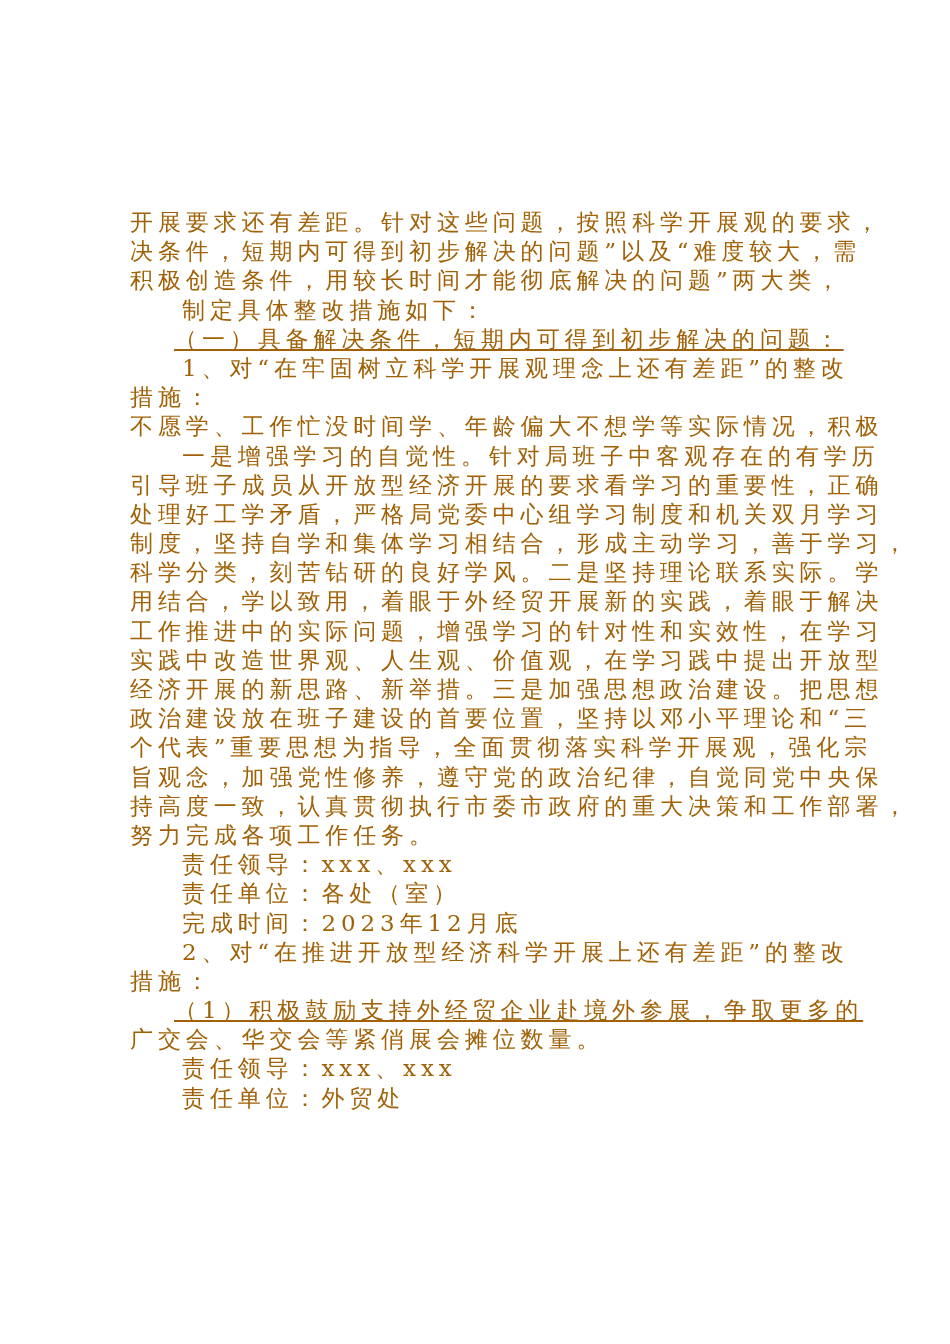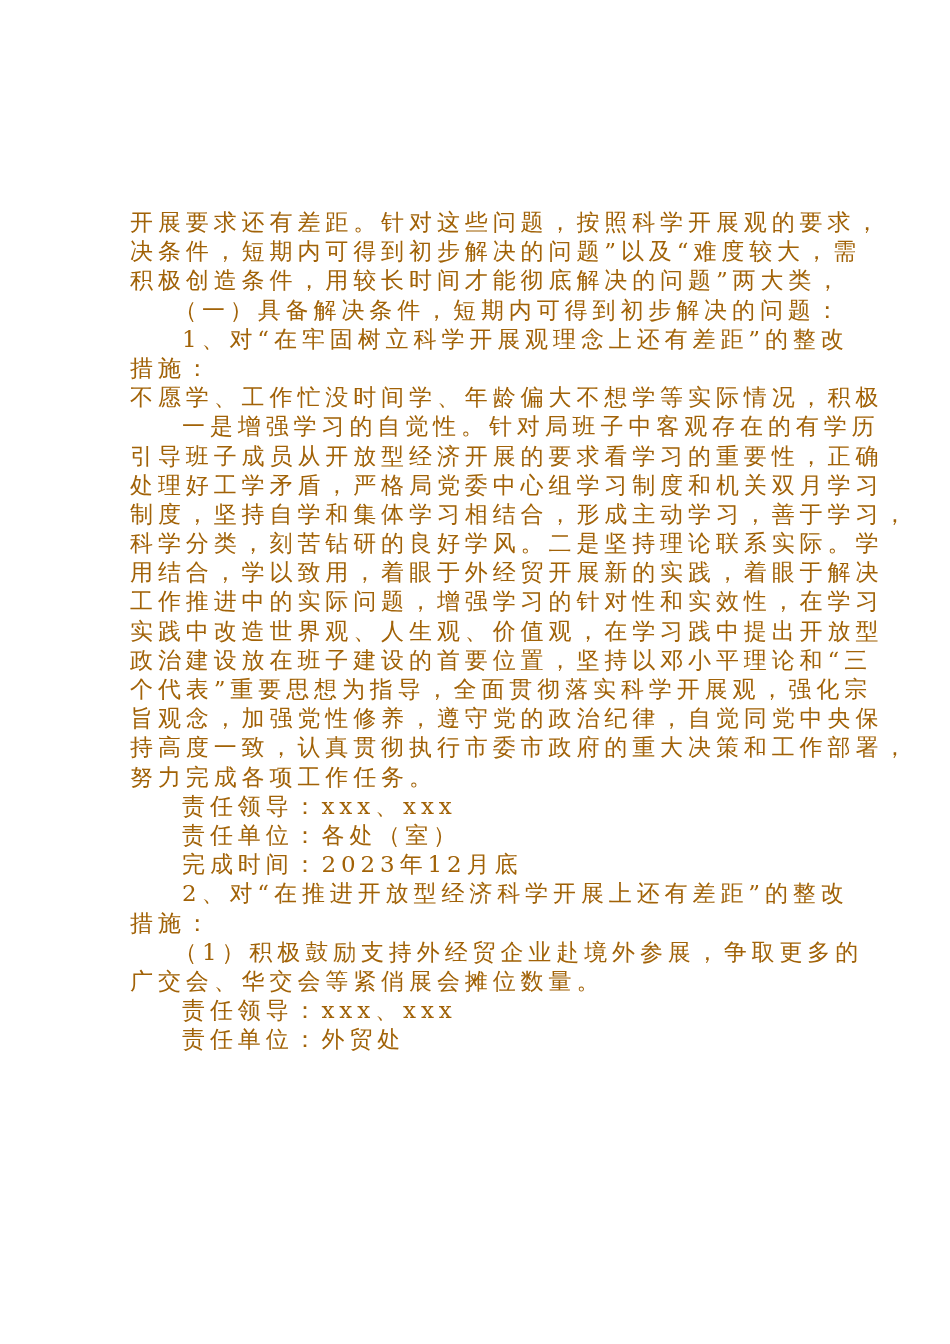--- a/index.html
+++ b/index.html
@@ -11,41 +11,43 @@
       width: 700px;
       font-family: "DejaVu Serif", "Liberation Serif", serif;
       font-size: 23px;
       line-height: 29.2px;
       color: #a16207;
       letter-spacing: 4.9px;
       margin-top: 40px;
     }
     .line { white-space: nowrap; height: 29.2px; }
     .indent { padding-left: 52px; }
-    .indent-sm { padding-left: 44px; }
+    .indent-sm { padding-left: 44px; text-decoration: underline; }
   </style>
 </head>
 <body>
 
 <div class="page">
   <div class="line">开展要求还有差距。针对这些问题，按照科学开展观的要求，</div>
   <div class="line">决条件，短期内可得到初步解决的问题”以及“难度较大，需</div>
   <div class="line">积极创造条件，用较长时间才能彻底解决的问题”两大类，</div>
+  <div class="line indent">制定具体整改措施如下：</div>
   <div class="line indent-sm">（一）具备解决条件，短期内可得到初步解决的问题：</div>
   <div class="line indent">1、对“在牢固树立科学开展观理念上还有差距”的整改</div>
   <div class="line">措施：</div>
   <div class="line">不愿学、工作忙没时间学、年龄偏大不想学等实际情况，积极</div>
   <div class="line indent">一是增强学习的自觉性。针对局班子中客观存在的有学历</div>
   <div class="line">引导班子成员从开放型经济开展的要求看学习的重要性，正确</div>
   <div class="line">处理好工学矛盾，严格局党委中心组学习制度和机关双月学习</div>
   <div class="line">制度，坚持自学和集体学习相结合，形成主动学习，善于学习，</div>
   <div class="line">科学分类，刻苦钻研的良好学风。二是坚持理论联系实际。学</div>
   <div class="line">用结合，学以致用，着眼于外经贸开展新的实践，着眼于解决</div>
   <div class="line">工作推进中的实际问题，增强学习的针对性和实效性，在学习</div>
   <div class="line">实践中改造世界观、人生观、价值观，在学习践中提出开放型</div>
+  <div class="line">经济开展的新思路、新举措。三是加强思想政治建设。把思想</div>
   <div class="line">政治建设放在班子建设的首要位置，坚持以邓小平理论和“三</div>
   <div class="line">个代表”重要思想为指导，全面贯彻落实科学开展观，强化宗</div>
   <div class="line">旨观念，加强党性修养，遵守党的政治纪律，自觉同党中央保</div>
   <div class="line">持高度一致，认真贯彻执行市委市政府的重大决策和工作部署，</div>
   <div class="line">努力完成各项工作任务。</div>
   <div class="line indent">责任领导：xxx、xxx</div>
   <div class="line indent">责任单位：各处（室）</div>
   <div class="line indent">完成时间：2023年12月底</div>
   <div class="line indent">2、对“在推进开放型经济科学开展上还有差距”的整改</div>
   <div class="line">措施：</div>

